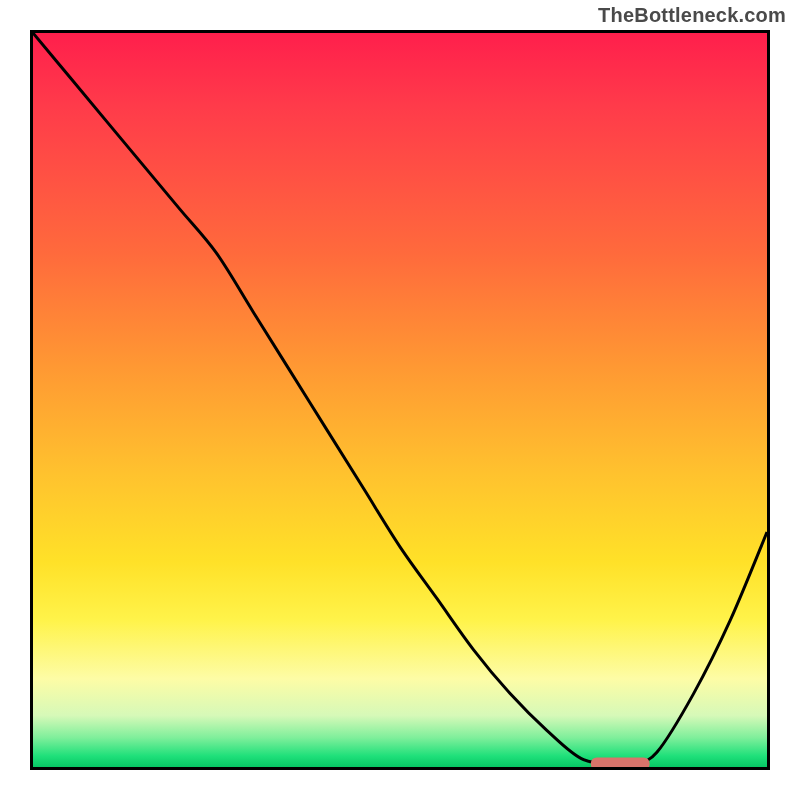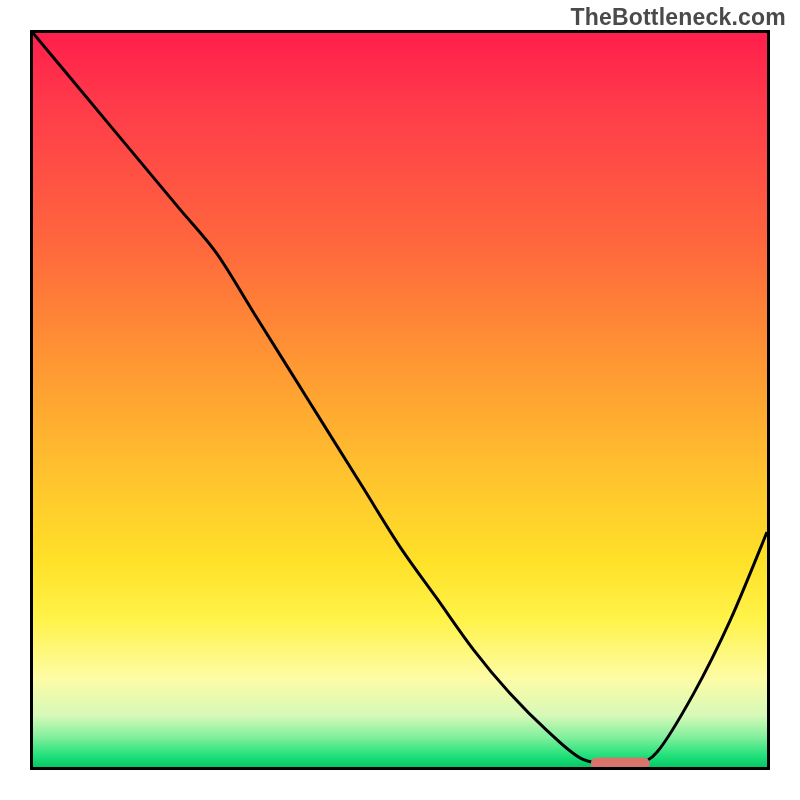--- a/index.html
+++ b/index.html
@@ -13,21 +13,21 @@
   }
   .stage {
     position: relative;
     width: 800px;
     height: 800px;
   }
   .watermark {
     position: absolute;
     top: 4px;
     right: 14px;
-    font-size: 23px;
+    font-size: 20px;
     font-weight: 600;
     color: #4a4a4a;
     letter-spacing: 0.2px;
     z-index: 50;
   }
   .plot-frame {
     position: absolute;
     left: 30px;
     top: 30px;
     width: 740px;

